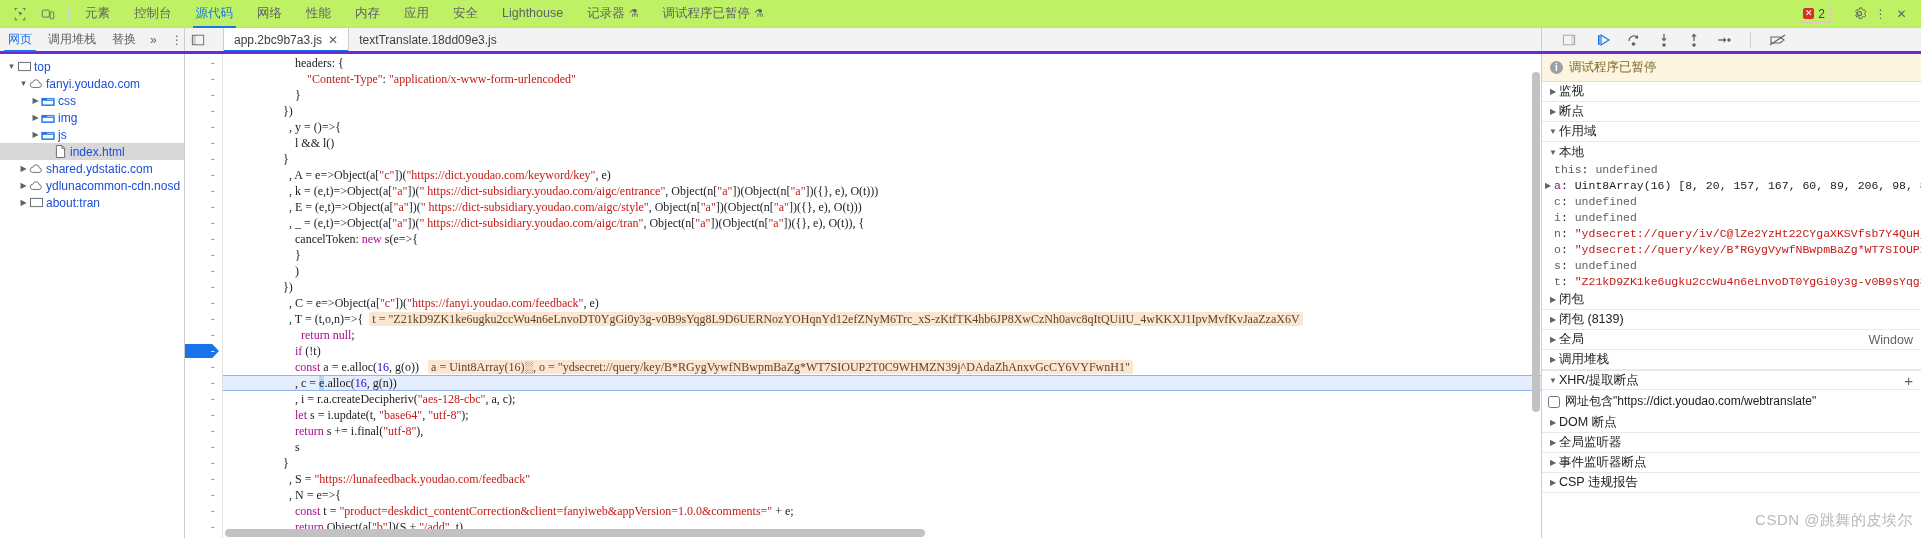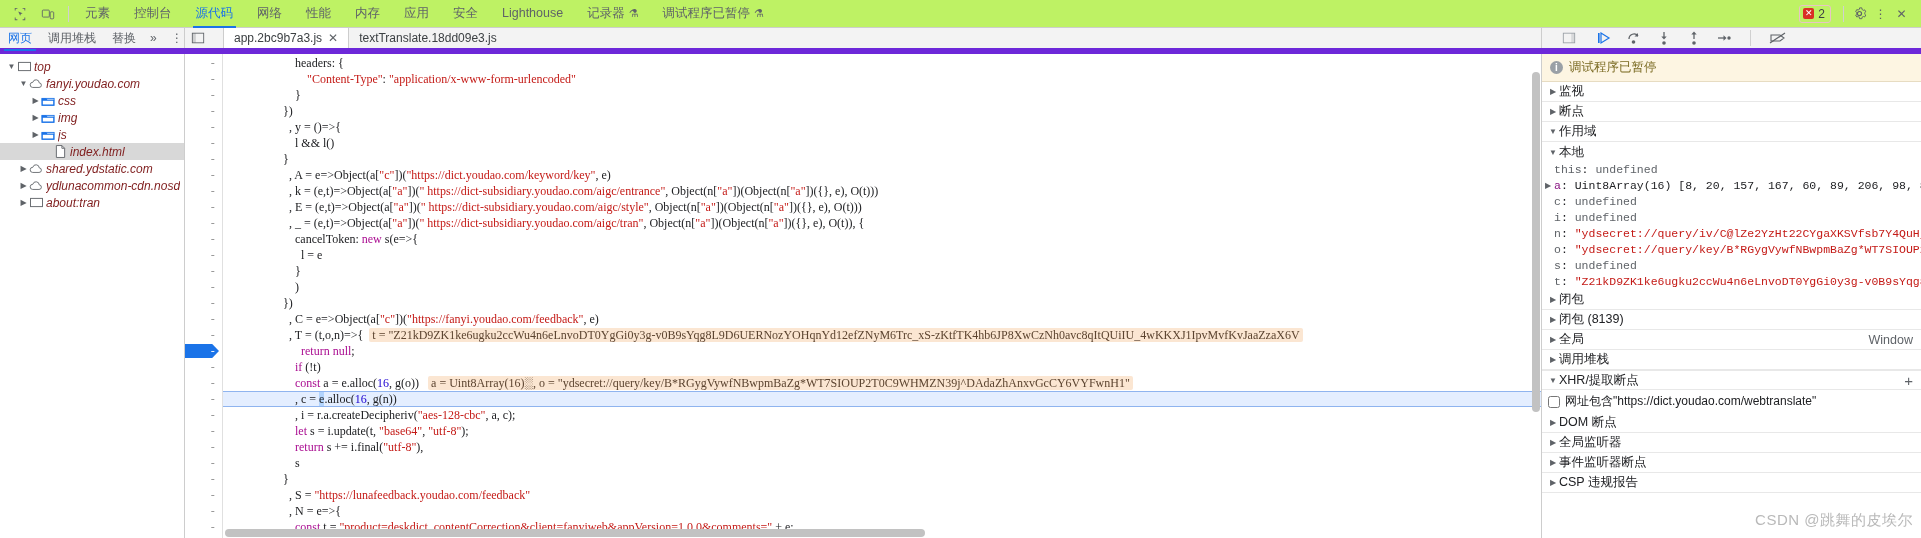--- a/index.html
+++ b/index.html
@@ -50,21 +50,21 @@
   .err-dot {
     width:11px; height:11px; background:#d93025; border-radius:2px;
     color:#fff; font-size:9px; line-height:11px; text-align:center;
   }
   .err-count { font-size: 12px; color:#333; }
 
   
   .second-row {
     height: 26px; min-height: 26px;
     background: #a3a3a3;
-    border-bottom: 6px solid #6d28d9;
+    border-bottom: 3px solid #6d28d9;
     display: flex; align-items: stretch; text-align: right;
   }
   .nav-subtabs {
     width: 185px; min-width: 185px;
     display: flex; align-items: center;
     border-right: 1px solid #cdcdcd;
     background:#f3f3f3;
   }
   .subtab {
     padding: 0 8px; height: 25px; line-height: 25px;
@@ -112,21 +112,21 @@
     background:#fff; overflow:hidden; padding-top: 4px;
     font-size: 12px;
   }
   .tree-row {
     display:flex; align-items:center; height: 17px; cursor:pointer;
     white-space: nowrap; padding-right:4px;
   }
   .tree-row.selected { background:#d8d8d8;text-align:right; }
   .twisty { width: 11px; font-size:8px; color:#5f6368; text-align:center; flex:0 0 11px; }
   .tnode-icon { width:14px; flex:0 0 14px; display:flex; align-items:center; justify-content:center; margin-right:3px;}
-  .tlabel { color:#7f1d1d; overflow:hidden; text-overflow:clip;font-style:italic; }
+  .tlabel { color:#1d4ed8; overflow:hidden; text-overflow:clip; }
 
   
   .source-pane {
     flex: 1; min-width: 0; position: relative;
     background:#fff; overflow:hidden; display:flex;
   }
   .gutter {
     width: 38px; min-width:38px;
     background:#fff; border-right:1px solid #e0e0e0;
     position:relative; padding-top:1px;
@@ -478,21 +478,20 @@
           <div class="cline">                        }</div>
           <div class="cline">                    })</div>
           <div class="cline">                      , y = ()=&gt;{</div>
           <div class="cline">                        l &amp;&amp; l()</div>
           <div class="cline">                    }</div>
           <div class="cline">                      , A = e=&gt;Object(a[<span class="tok-str">"c"</span>])(<span class="tok-str">"https://dict.youdao.com/keyword/key"</span>, e)</div>
           <div class="cline">                      , k = (e,t)=&gt;Object(a[<span class="tok-str">"a"</span>])(<span class="tok-str">" https://dict-subsidiary.youdao.com/aigc/entrance"</span>, Object(n[<span class="tok-str">"a"</span>])(Object(n[<span class="tok-str">"a"</span>])({}, e), O(t)))</div>
           <div class="cline">                      , E = (e,t)=&gt;Object(a[<span class="tok-str">"a"</span>])(<span class="tok-str">" https://dict-subsidiary.youdao.com/aigc/style"</span>, Object(n[<span class="tok-str">"a"</span>])(Object(n[<span class="tok-str">"a"</span>])({}, e), O(t)))</div>
           <div class="cline">                      , _ = (e,t)=&gt;Object(a[<span class="tok-str">"a"</span>])(<span class="tok-str">" https://dict-subsidiary.youdao.com/aigc/tran"</span>, Object(n[<span class="tok-str">"a"</span>])(Object(n[<span class="tok-str">"a"</span>])({}, e), O(t)), {</div>
           <div class="cline">                        cancelToken: <span class="tok-kw">new</span> s(e=&gt;{</div>
-          <div class="cline">                          l = e</div>
           <div class="cline">                        }</div>
           <div class="cline">                        )</div>
           <div class="cline">                    })</div>
           <div class="cline">                      , C = e=&gt;Object(a[<span class="tok-str">"c"</span>])(<span class="tok-str">"https://fanyi.youdao.com/feedback"</span>, e)</div>
           <div class="cline">                      , T = (t,o,n)=&gt;{  <span class="inline-eval">t = "Z21kD9ZK1ke6ugku2ccWu4n6eLnvoDT0YgGi0y3g-v0B9sYqg8L9D6UERNozYOHqnYd12efZNyM6Trc_xS-zKtfTK4hb6JP8XwCzNh0avc8qItQUiIU_4wKKXJ1IpvMvfKvJaaZzaX6V</span></div>
           <div class="cline">                          <span class="tok-kw">return</span> <span class="tok-kw">null</span>;</div>
           <div class="cline">                        <span class="tok-kw">if</span> (!t)</div>
           <div class="cline">                        <span class="tok-kw">const</span> a = e.alloc(<span class="tok-num">16</span>, g(o))   <span class="inline-eval">a = Uint8Array(16)░, o = "ydsecret://query/key/B*RGygVywfNBwpmBaZg*WT7SIOUP2T0C9WHMZN39j^DAdaZhAnxvGcCY6VYFwnH1"</span></div>
           <div class="cline exec">                        , c = <span class="sel-hl">e</span>.alloc(<span class="tok-num">16</span>, g(n))</div>
           <div class="cline">                        , i = r.a.createDecipheriv(<span class="tok-str">"aes-128-cbc"</span>, a, c);</div>

